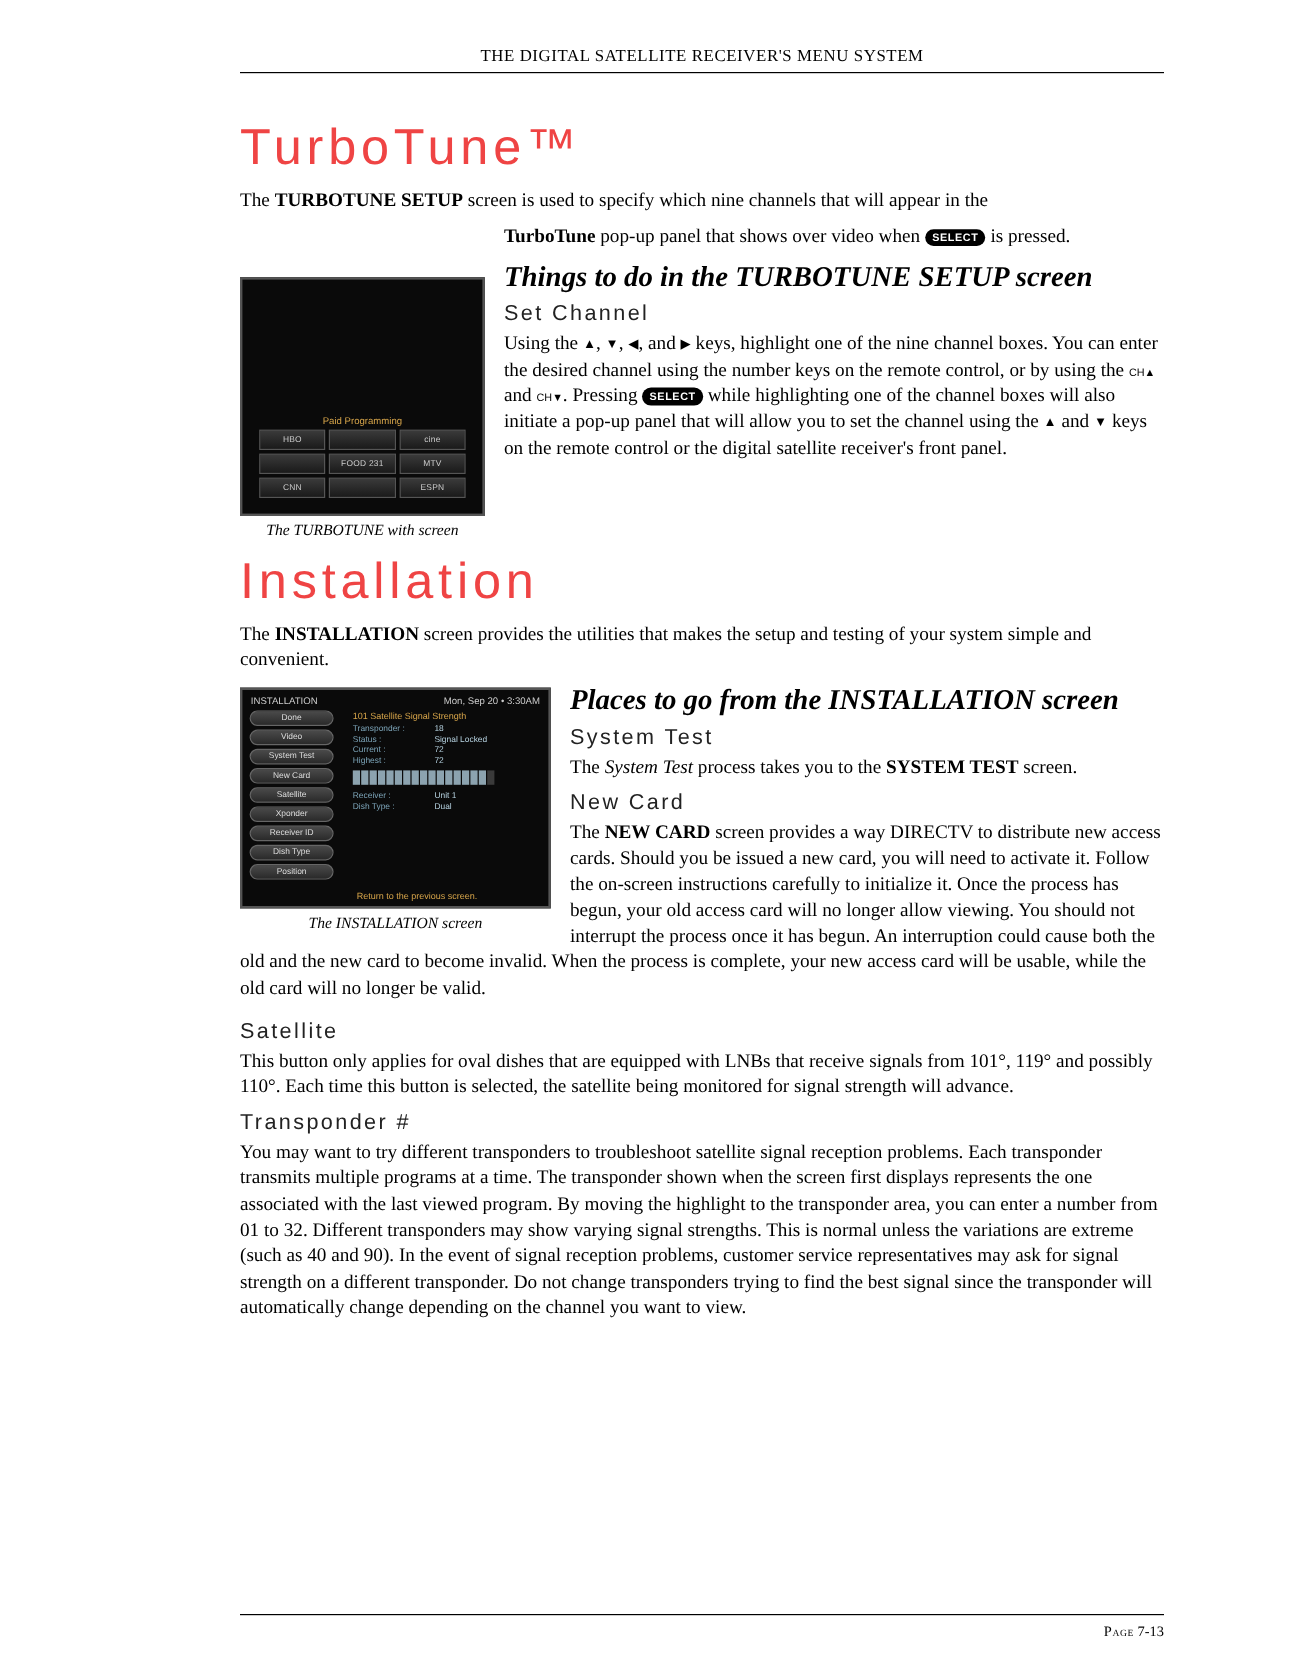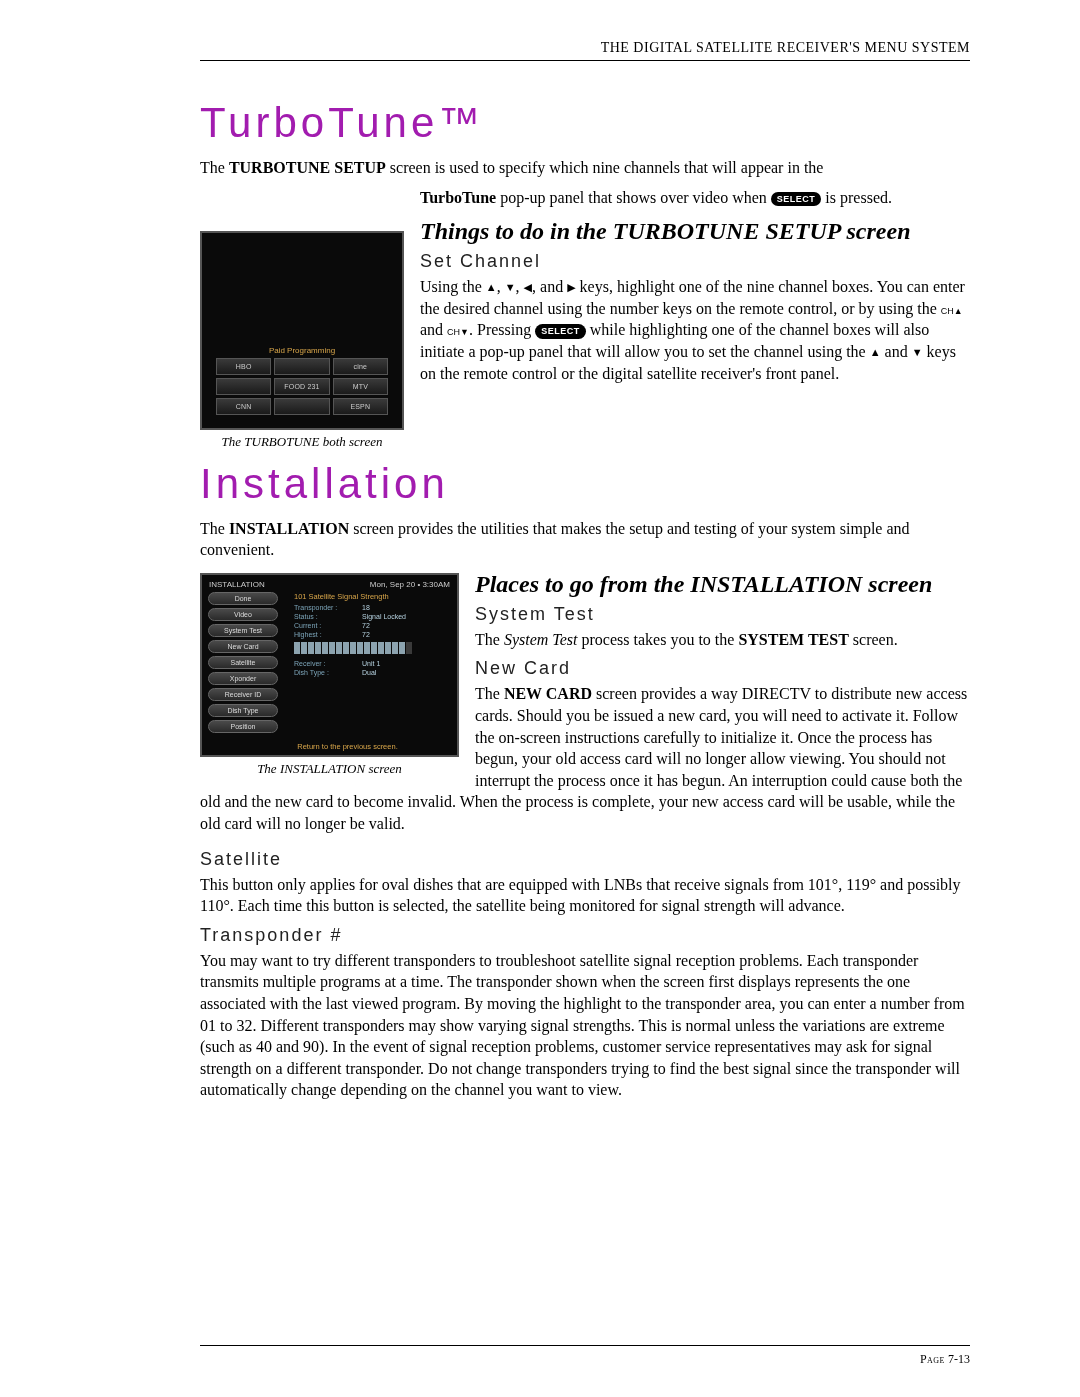--- a/index.html
+++ b/index.html
@@ -12,35 +12,35 @@
   .page {
     width: 1080px;
     min-height: 1397px;
     margin: 0 auto;
     box-sizing: border-box;
     padding: 40px 110px 60px 200px;
     position: relative;
   }
   .header-line {
     font-family: "Times New Roman", Times, serif;
-    text-align: right;
+    text-align: center;
     font-size: 14px;
     letter-spacing: 0.5px;
     padding-bottom: 4px;
     border-bottom: 1px solid #000;
     margin-bottom: 38px;
     text-transform: uppercase;
   }
   h1.title {
     font-family: Arial, Helvetica, sans-serif;
     font-weight: 400;
     font-size: 42px;
     letter-spacing: 4px;
     margin: 4px 0 10px 0;
-    color: #a21caf;
+    color: #ef4444;
   }
   .body-para {
     font-size: 16px;
     line-height: 1.35;
     margin: 0 0 8px 0;
   }
   .float-fig {
     float: left;
     margin: 4px 16px 6px 0;
   }
@@ -216,21 +216,21 @@
           <div class="tt-cell">FOOD 231</div>
           <div class="tt-cell">MTV</div>
         </div>
         <div class="tt-row">
           <div class="tt-cell">CNN</div>
           <div class="tt-cell"></div>
           <div class="tt-cell">ESPN</div>
         </div>
       </div>
     </div>
-    <div class="caption">The TURBOTUNE both screen</div>
+    <div class="caption">The TURBOTUNE with screen</div>
   </div>
 
   <p class="body-para">
     <b>TurboTune</b><span> pop-up panel that shows over video when </span><span class="select-pill">SELECT</span><span> is pressed.</span>
   </p>
 
   <h2 class="serif-italic">Things to do in the TURBOTUNE SETUP screen</h2>
   <h3 class="sans">Set Channel</h3>
 
   <p class="body-para">

